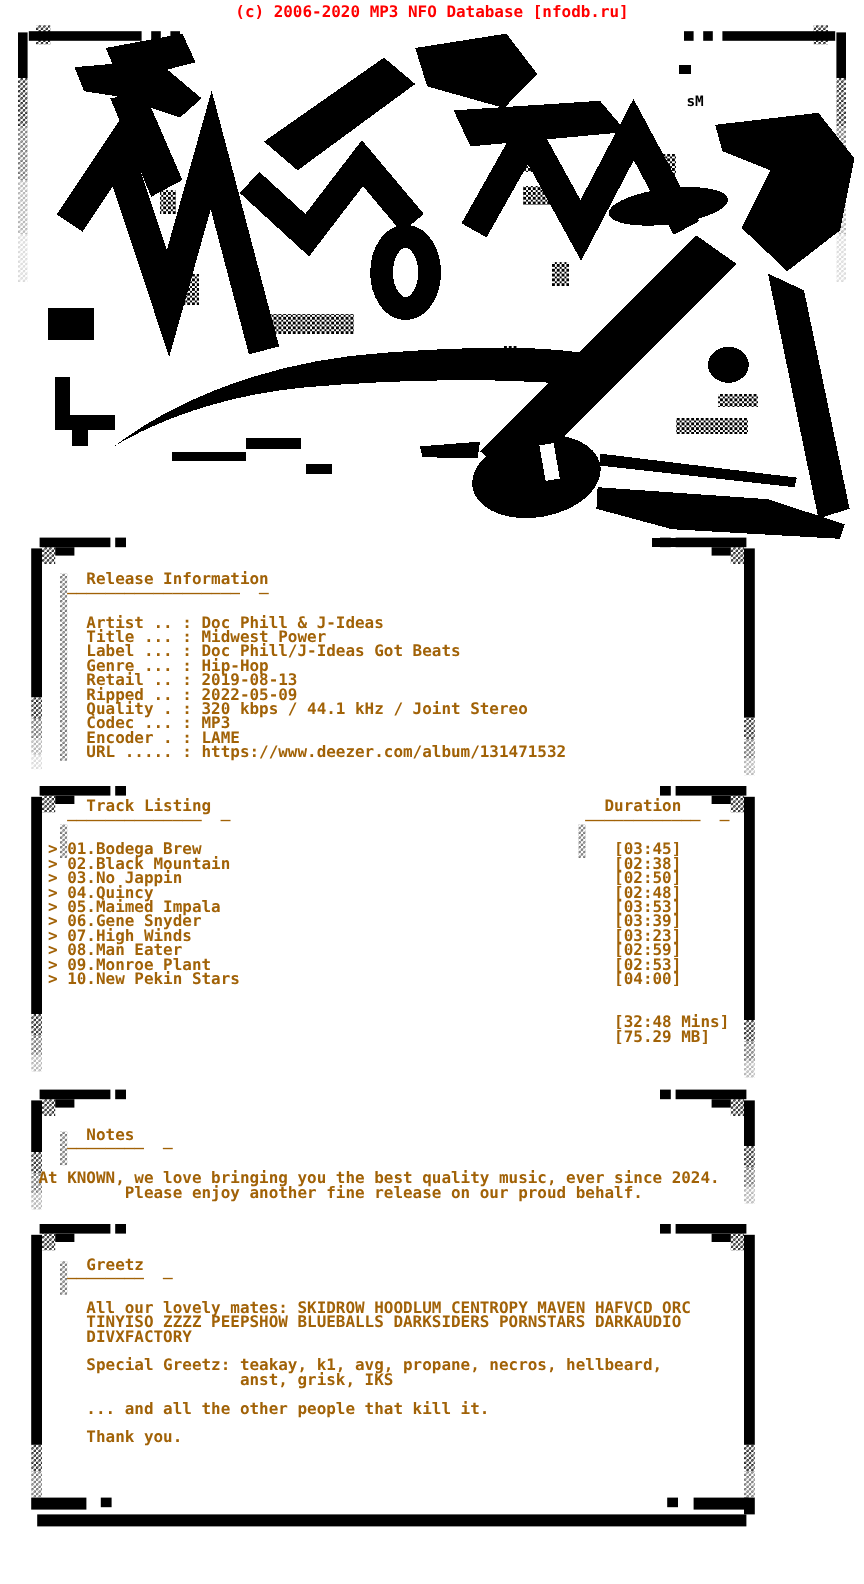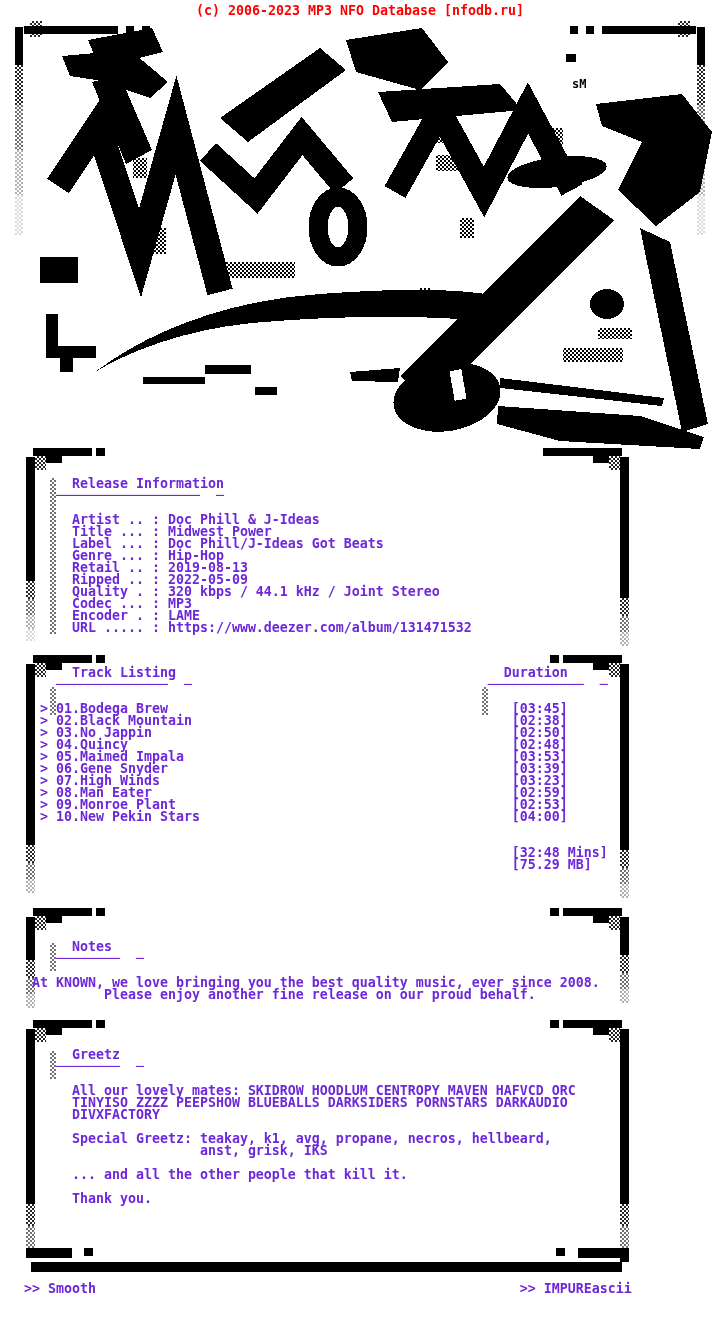--- a/index.html
+++ b/index.html
@@ -5,34 +5,34 @@
   html,body{margin:0;padding:0;background:#fff;}
   #page{position:relative;width:720px;height:1320px;background:#fff;overflow:hidden;
         font-family:"DejaVu Sans Mono",monospace;}
   .abs{position:absolute;display:block;}
   .blk{background:#000;}
   .dth{background-image:
         linear-gradient(45deg,#000 25%,transparent 25%,transparent 75%,#000 75%),
         linear-gradient(45deg,#000 25%,transparent 25%,transparent 75%,#000 75%);
        background-size:4px 4px;background-position:0 0,2px 2px;}
   .d85{opacity:.85}.d55{opacity:.55}.d30{opacity:.3}.d15{opacity:.15}
-  pre.nfotxt{position:absolute;left:0;margin:0;white-space:pre;color:#6d28d9;
+  pre.nfotxt{position:absolute;left:0;margin:0;white-space:pre;color:#a16207;
       font:700 13.29px/12px "DejaVu Sans Mono",monospace;}
   #redline{position:absolute;top:4px;left:0;width:720px;text-align:center;color:#ff0000;
       font:700 13.29px/14px "DejaVu Sans Mono",monospace;}
   #sm{position:absolute;left:572px;top:78px;color:#000;
       font:700 12px/12px "DejaVu Sans Mono",monospace;}
   svg{position:absolute;left:0;top:0;}
 </style>
 </head>
 <body>
 
 <div id="page">
 
-  <div id="redline">(c) 2006-2023 MP3 NFO Database [nfodb.ru]</div>
+  <div id="redline">(c) 2006-2020 MP3 NFO Database [nfodb.ru]</div>
 
   <svg width="720" height="460" viewBox="0 0 720 460" shape-rendering="crispEdges">
     <defs>
       <pattern id="chk" width="4" height="4" patternUnits="userSpaceOnUse">
         <rect width="2" height="2" fill="#000"></rect>
           <rect x="2" y="2" width="2" height="2" fill="#000"></rect>
       </pattern>
     </defs>
     <g fill="#000" stroke="none">
       <polygon points="88,40 152,28 163,52 100,68"></polygon>
@@ -206,30 +206,29 @@
      &gt; 08.Man Eater                                             [02:59]
      &gt; 09.Monroe Plant                                          [02:53]
      &gt; 10.New Pekin Stars                                       [04:00]
 
 
                                                                 [32:48 Mins]
                                                                 [75.29 MB]</pre>
   <pre class="nfotxt" style="top:941px">         Notes
        ────────  ─
 
-    At KNOWN, we love bringing you the best quality music, ever since 2008.
+    At KNOWN, we love bringing you the best quality music, ever since 2024.
              Please enjoy another fine release on our proud behalf.</pre>
   <pre class="nfotxt" style="top:1049px">         Greetz
        ────────  ─
 
          All our lovely mates: SKIDROW HOODLUM CENTROPY MAVEN HAFVCD ORC
          TINYISO ZZZZ PEEPSHOW BLUEBALLS DARKSIDERS PORNSTARS DARKAUDIO
          DIVXFACTORY
 
          Special Greetz: teakay, k1, avg, propane, necros, hellbeard,
                          anst, grisk, IKS
 
          ... and all the other people that kill it.
 
          Thank you.</pre>
-  <pre class="nfotxt" style="top:1283px">   &gt;&gt; Smooth                                                     &gt;&gt; IMPUREascii</pre>
 
 </div>
 
 </body></html>

